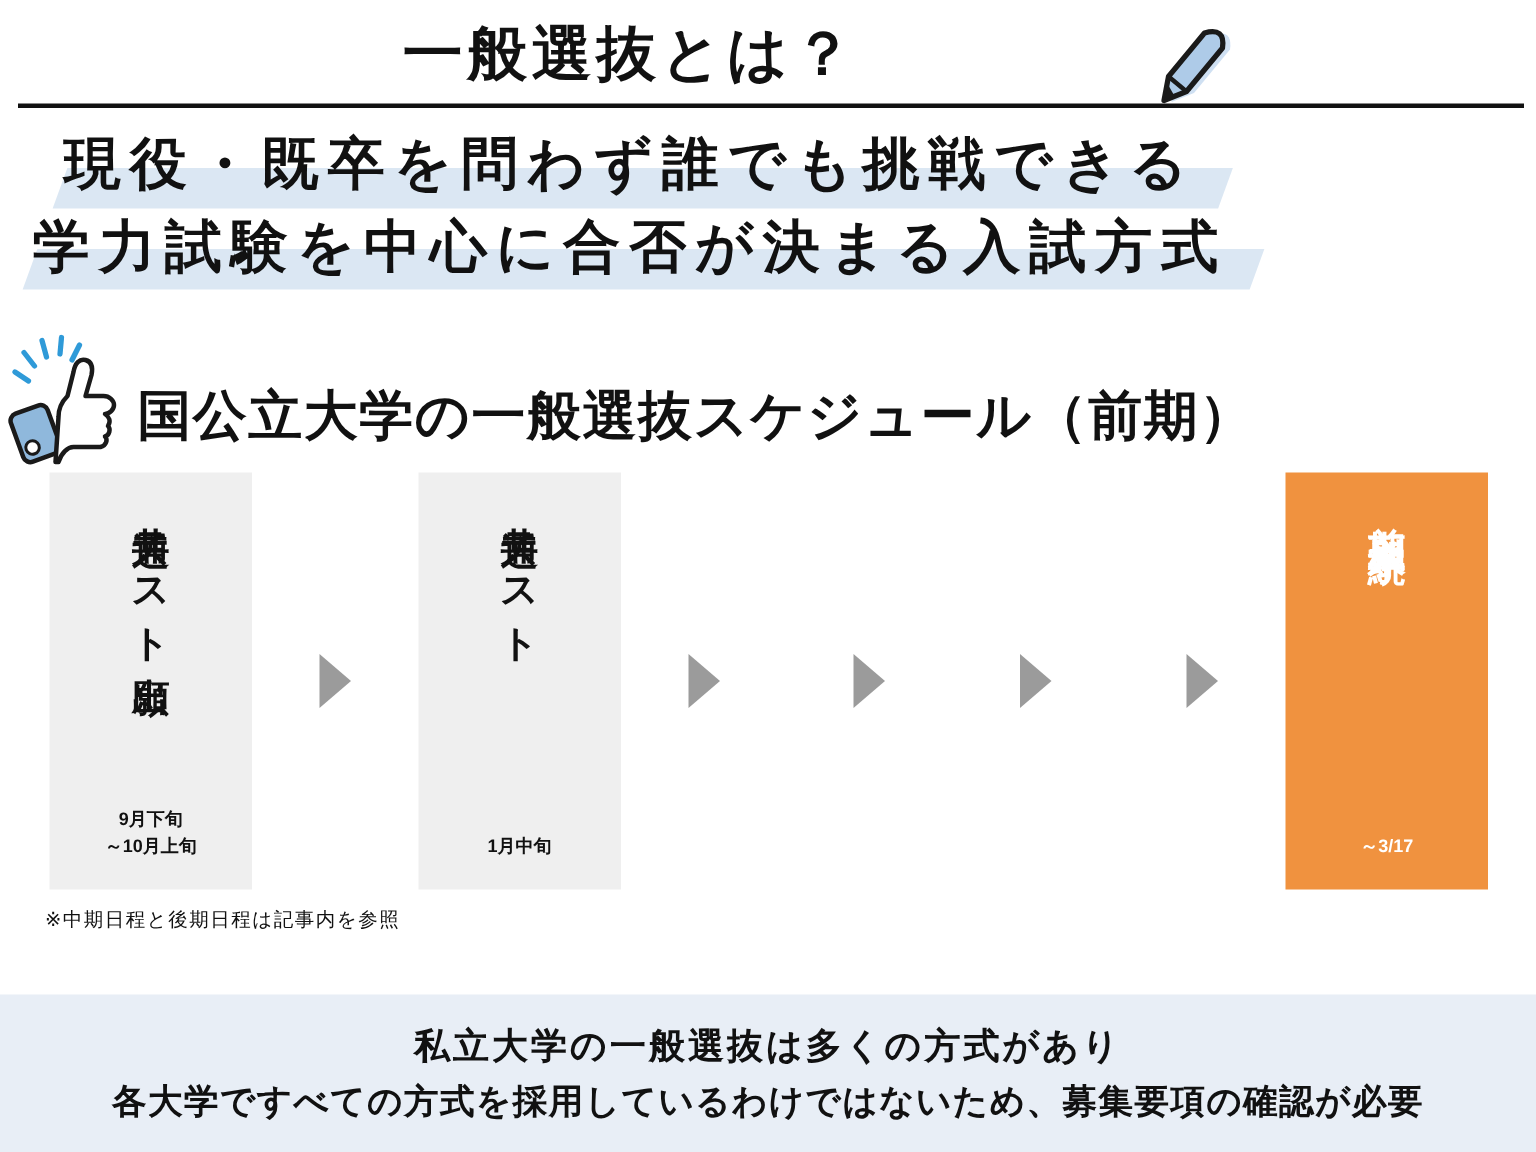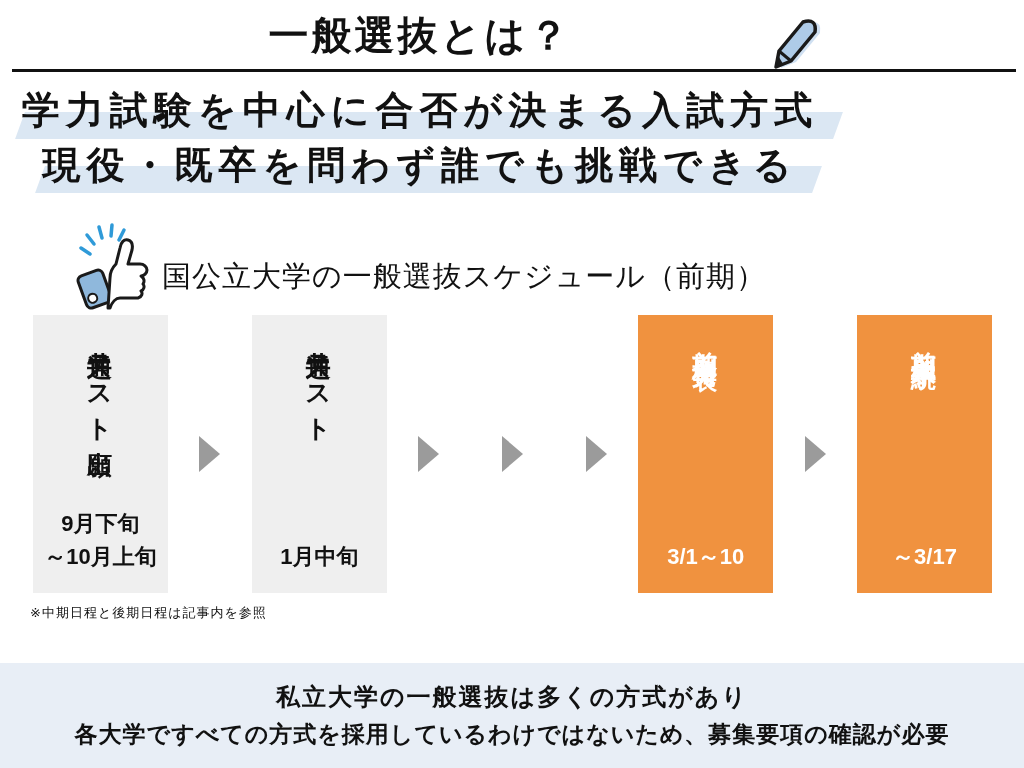--- a/index.html
+++ b/index.html
@@ -39,21 +39,21 @@
     transform:skewX(-20deg);
   }
   .hl-text{position:relative;}
 
   
   .sched-head{
     position:absolute;top:222px;left:0;width:100%;
     display:flex;align-items:center;justify-content:center;gap:12px;
   }
   .sched-head .txt{
-    font-size:29px;font-weight:normal;letter-spacing:1px;
+    font-size:36px;font-weight:bold;letter-spacing:1px;
     padding-top:22px;
   }
   .thumb-wrap{width:76px;height:88px;flex:0 0 auto;}
 
   
   .timeline{
     position:absolute;top:315px;left:33px;width:959px;height:278px;
     display:flex;align-items:stretch;
   }
   .stage{
@@ -62,21 +62,21 @@
     justify-content:space-between;
     padding:16px 4px 20px 4px;
   }
   .stage.gray{background:#efefef;color:#111;}
   .stage.orange{background:#f0923f;color:#ffffff;}
   .stage-label{
     writing-mode:vertical-rl;
     font-weight:bold;font-size:25px;letter-spacing:3px;
   }
   .stage-date{
-    font-weight:bold;font-size:22px;text-align:center;
+    font-weight:bold;font-size:12px;text-align:center;
     white-space:pre-line;line-height:1.5;
   }
   .gap{flex:1;display:flex;align-items:center;justify-content:center;}
   .arrow{
     width:0;height:0;
     border-left:21px solid #9b9b9b;
     border-top:18px solid transparent;
     border-bottom:18px solid transparent;
   }
 
@@ -116,27 +116,27 @@
       <path d="M28,63 L35,60 L31,53 Z" fill="#1a1a1a"></path>
     </svg>
   </div>
 
   <div class="rule"></div>
 
   <div class="hero">
     <div class="hero-line">
       <span class="hl">
         <span class="hl-bg"></span>
-        <span class="hl-text">学力試験を中心に合否が決まる入試方式</span>
+        <span class="hl-text">現役・既卒を問わず誰でも挑戦できる</span>
       </span>
     </div>
     <div class="hero-line">
       <span class="hl">
         <span class="hl-bg"></span>
-        <span class="hl-text">現役・既卒を問わず誰でも挑戦できる</span>
+        <span class="hl-text">学力試験を中心に合否が決まる入試方式</span>
       </span>
     </div>
   </div>
 
   <div class="sched-head">
     <div class="thumb-wrap">
       <svg width="76" height="88" viewBox="0 0 76 88">
 
         <g stroke="#2f9ad8" stroke-width="3.5" stroke-linecap="round">
           <line x1="16" y1="32" x2="7" y2="26"></line>
@@ -180,24 +180,20 @@
       </div>
 
     <div class="gap">
         <span class="arrow"></span>
       </div>
 
     <div class="gap">
         <span class="arrow"></span>
       </div>
 
-    <div class="stage orange">
-      <div class="stage-label">前期合格発表</div>
-      <div class="stage-date">3/1～10</div>
-    </div>
     <div class="gap">
         <span class="arrow"></span>
       </div>
 
     <div class="stage orange">
       <div class="stage-label">前期入学手続</div>
       <div class="stage-date">～3/17</div>
     </div>
 
   </div>

